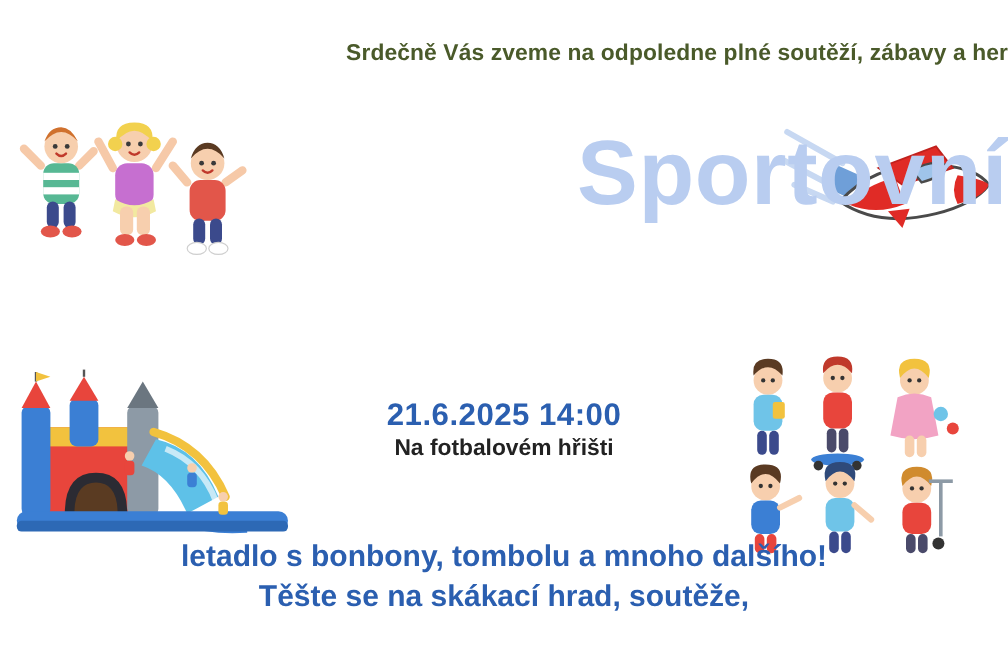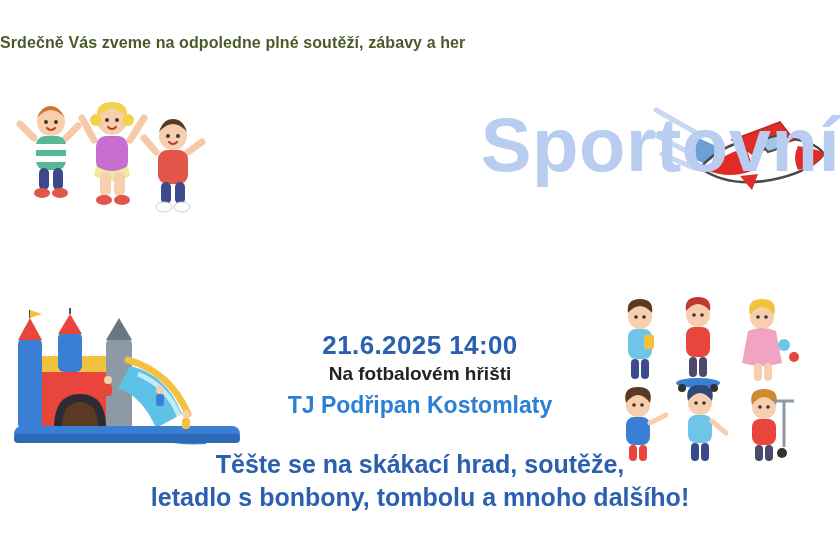--- a/index.html
+++ b/index.html
@@ -19,22 +19,22 @@
     height: 560px;
     background: #ffffff;
   }
 
   
   .invite {
     position: absolute;
     top: 34px;
     left: 0;
     width: 840px;
-    text-align: left;
-    font-size: 16px;
+    text-align: right;
+    font-size: 19px;
     font-weight: bold;
     color: #4a5a2a;
     letter-spacing: 0.1px;
   }
 
   
   .title-block {
     position: absolute;
     top: 100px;
     left: 0;
@@ -306,21 +306,20 @@
         <line x1="172" y1="106" x2="172" y2="152" stroke="#8d9aa6" stroke-width="3"></line>
         <line x1="162" y1="106" x2="182" y2="106" stroke="#8d9aa6" stroke-width="3"></line>
         <circle cx="170" cy="158" r="5" fill="#333"></circle>
       </g>
     </svg>
   </div>
 
   <div class="details">
     <div class="date-time">21.6.2025  14:00</div>
     <div class="place-line">Na fotbalovém hřišti</div>
-    <div class="club-line">TJ Podřipan Kostomlaty</div>
   </div>
 
   <div class="teaser">
+    <span>letadlo s bonbony, tombolu a mnoho dalšího!</span>
     <span>Těšte se na skákací hrad, soutěže,</span>
-    <span>letadlo s bonbony, tombolu a mnoho dalšího!</span>
   </div>
 
 </div>
 
 </body></html>

